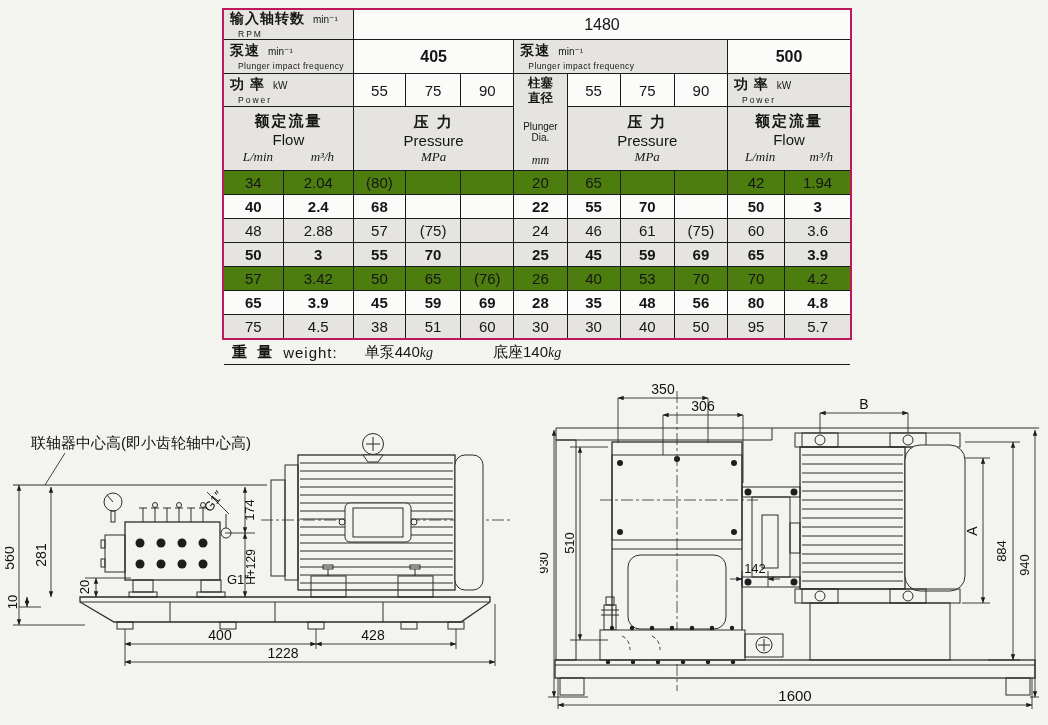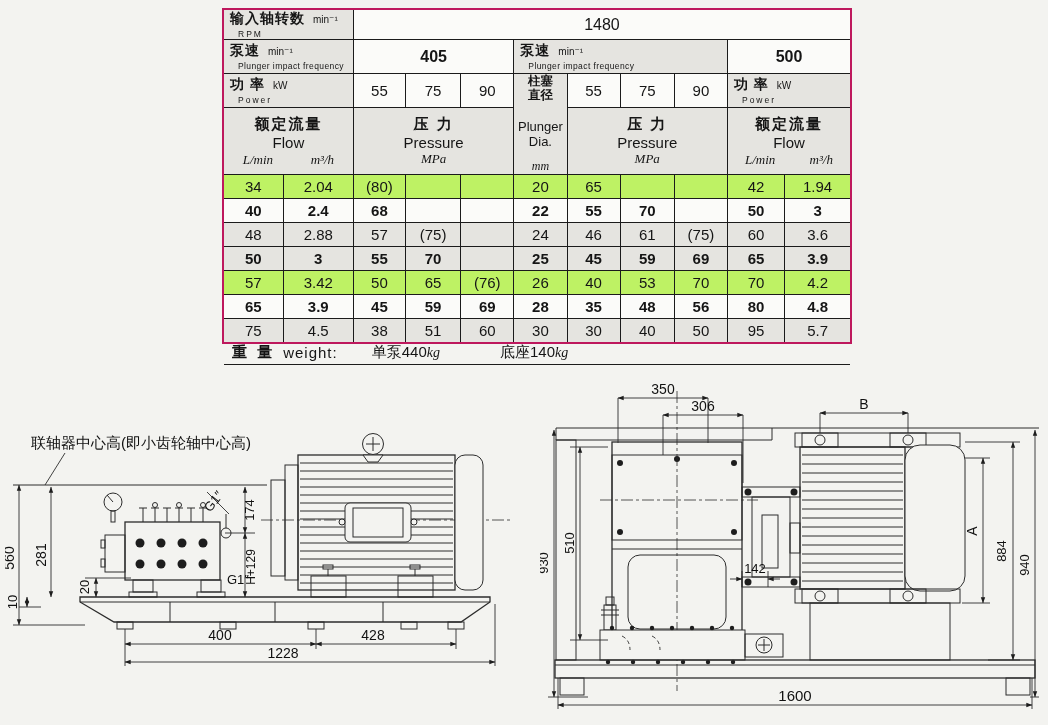--- a/index.html
+++ b/index.html
@@ -8,43 +8,43 @@
   
   table.spec{position:absolute;left:222px;top:8px;width:630px;border-collapse:collapse;
              table-layout:fixed;background:#fbfbf9;border:2px solid #be185d;}
   table.spec td{border:1px solid #1b1b1b;text-align:center;vertical-align:middle;
                 padding:0;overflow:hidden;}
   td.hd{background:#e5e4e0;}
   tr.hrow1 td{height:29px;} tr.hrow2 td{height:33px;} tr.hrow3 td{height:32px;} tr.hrow4 td{height:63px;}
   tr.drow td{height:23px;font-size:15px;}
   tr.bold td{font-weight:bold;}
   tr.shaded td{background:#e5e4e0;}
-  tr.plain td{background:#bef264;}
+  tr.plain td{background:#4d7c0f;}
   .lbl{text-align:left !important;padding-left:6px !important;}
   .zline{display:flex;align-items:baseline;font-weight:bold;font-size:14px;letter-spacing:1px;}
   .zline .un{font-size:10px;font-weight:normal;letter-spacing:0;margin-left:8px;}
   .eline{font-size:8.5px;letter-spacing:.4px;margin-top:1px;font-weight:normal;padding-left:8px;}
   .eline.sp{letter-spacing:2px;}
   .bigval{font-size:16px;}
   .bigval.b{font-weight:bold;}
   .numhd{font-size:15px;}
   .ctr .t1{font-size:15px;font-weight:bold;letter-spacing:2px;}
   .ctr .t2{font-size:15px;}
   .units{display:flex;justify-content:space-around;font-size:13px;font-style:italic;
          font-family:"Liberation Serif","DejaVu Serif",serif;margin-top:1px;align-items:flex-end;}
   .unit1{font-size:13px;font-style:italic;font-family:"Liberation Serif","DejaVu Serif",serif;}
   .plg .p1{font-size:12.5px;font-weight:bold;line-height:1.15;}
-  .plg .p2{font-size:13px;margin-top:16px;}
+  .plg .p2{font-size:10px;margin-top:16px;}
   .plg .p3{font-size:12px;font-style:italic;font-family:"Liberation Serif","DejaVu Serif",serif;margin-top:10px;}
   
   .weightbar{position:absolute;left:224px;top:341px;width:626px;height:23px;
              border-bottom:1.5px solid #1b1b1b;display:flex;align-items:center;font-size:15px;}
   .weightbar .wz{font-weight:bold;letter-spacing:3px;margin-left:8px;}
   .weightbar .we{margin-left:8px;letter-spacing:1px;}
-  .weightbar .wv{margin-left:34px;}
+  .weightbar .wv{margin-left:27px;}
   .weightbar .wv2{margin-left:60px;}
   .weightbar i{font-family:"Liberation Serif","DejaVu Serif",serif;font-size:14px;}
   
   svg.ldraw{position:absolute;left:5px;top:418px;}
   svg.rdraw{position:absolute;left:540px;top:383px;}
   svg text{fill:#111;font-family:"Liberation Sans","DejaVu Sans",sans-serif;}
   svg .ln{stroke:#2c2c2c;stroke-width:1;fill:none;}
   svg .ln2{stroke:#2c2c2c;stroke-width:1.3;fill:none;}
   svg .fillp{fill:#f3f3f0;stroke:#2c2c2c;stroke-width:1;}
   svg .dim{stroke:#2c2c2c;stroke-width:.9;fill:none;}

